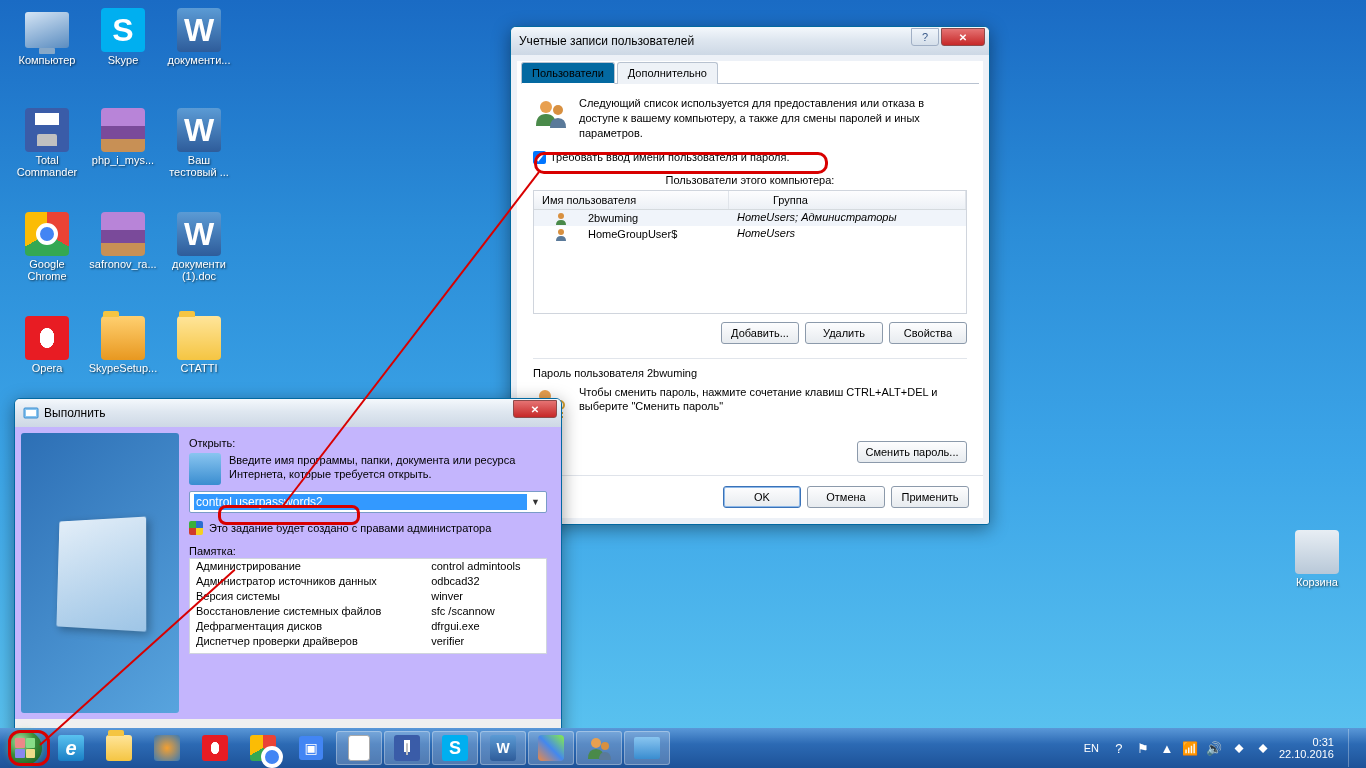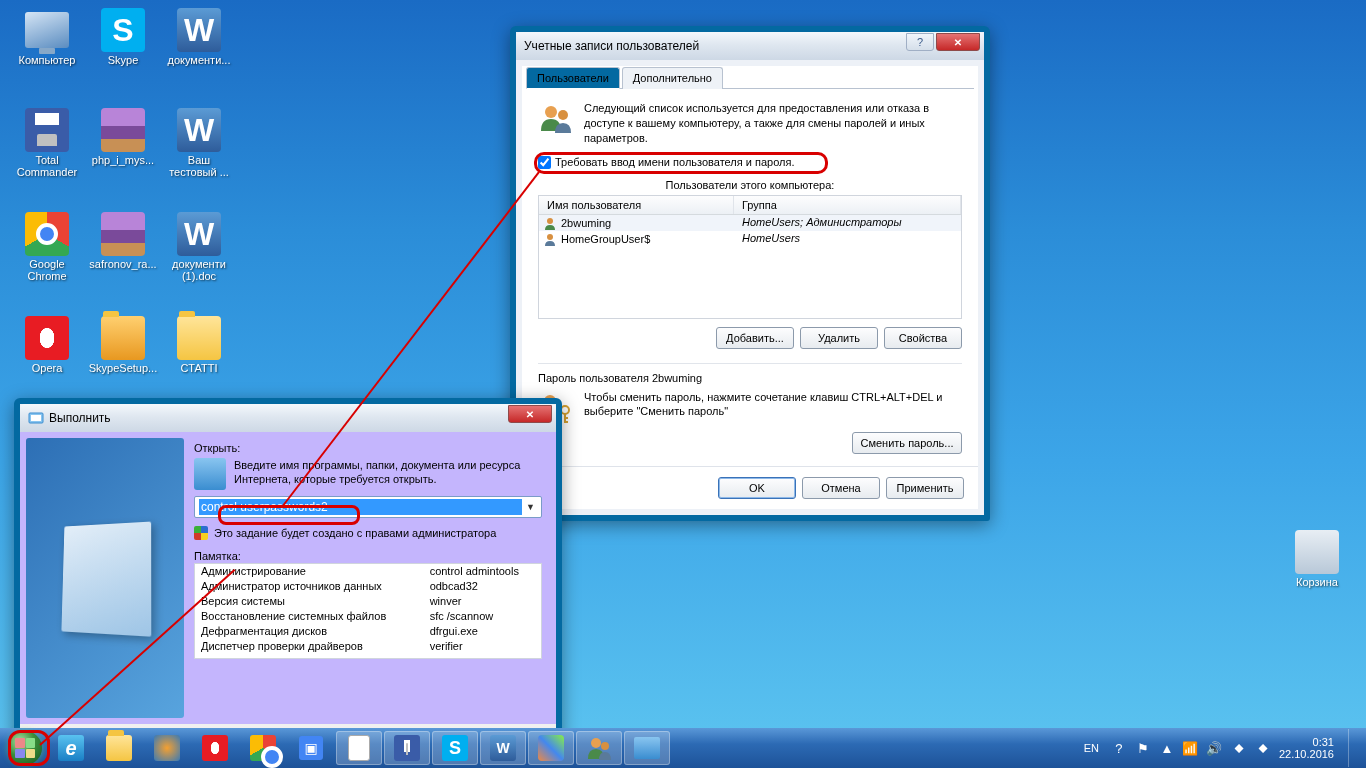--- a/index.html
+++ b/index.html
@@ -5,21 +5,21 @@
 * { margin: 0; padding: 0; box-sizing: border-box; font-family: "Segoe UI", Tahoma, sans-serif; }
 body { width: 1366px; height: 768px; background: linear-gradient(180deg, #1a6bc4 0%, #2b8dd8 30%, #3ca5e8 60%, #5dc5f0 100%); position: relative; overflow: hidden; }
 
 
 .desktop { position: absolute; top: 0; left: 0; right: 0; bottom: 40px; }
 .desktop-icon { position: absolute; width: 70px; text-align: center; cursor: pointer; }
 .desktop-icon .ico { width: 44px; height: 44px; margin: 0 auto 2px; display: flex; align-items: center; justify-content: center; font-size: 32px; border-radius: 4px; }
 .desktop-icon .lbl { color: #fff; font-size: 11px; text-shadow: 1px 1px 2px rgba(0,0,0,0.7); line-height: 1.1; word-wrap: break-word; }
 
 
-.window { position: absolute; background: #edf1f7; border: 6px solid #0369a1; border-radius: 6px 6px 3px 3px; box-shadow: 0 4px 18px rgba(0,0,0,0.4); }
+.window { position: absolute; background: #edf1f7; border: 1px solid #0369a1; border-radius: 6px 6px 3px 3px; box-shadow: 0 4px 18px rgba(0,0,0,0.4); }
 .titlebar { height: 28px; background: linear-gradient(180deg, #f4f8fc 0%, #dfe7f0 45%, #cdd8e5 100%); border-radius: 5px 5px 0 0; display: flex; align-items: center; padding: 0 4px 0 8px; font-size: 12px; color: #000; }
 .titlebar .t-icon { width: 16px; height: 16px; margin-right: 5px; }
 .titlebar .spacer { flex: 1; }
 .close-btn { width: 44px; height: 18px; background: linear-gradient(180deg, #e57373 0%, #c62828 100%); border: 1px solid #8e4a4a; border-radius: 0 0 3px 3px; display: flex; align-items: center; justify-content: center; color: #fff; font-size: 10px; font-weight: bold; margin-top: -8px; }
 .help-btn { width: 28px; height: 18px; background: linear-gradient(180deg,#f0f5fb,#d5dfea); border: 1px solid #a0afc5; border-radius: 0 0 3px 3px; display:flex;align-items:center;justify-content:center;font-size:11px;color:#3a5a8a;margin-right:2px;margin-top:-8px;}
 .body-area { background: #fff; margin: 4px; border: 1px solid #c8d2e0; padding: 10px; }
 
 
 #run-dlg { left: 14px; top: 398px; width: 548px; }
 #run-dlg .body-area { background: #c4b5fd; padding: 0; border: none; margin: 0; }
@@ -48,33 +48,33 @@
 .tabs{display:flex;gap:0;border-bottom:1px solid #b8c2d0;margin:4px 4px 0;}
 .tab{padding:4px 10px;font-size:11px;border:1px solid #b8c2d0;border-bottom:none;background:#eef2f7;border-radius:3px 3px 0 0;position:relative;top:1px;margin-right:2px;}
 .tab.active{background:#0369a1;border-bottom:1px solid #fff;}
 .ua-content{padding:12px 16px;font-size:11px;}
 .ua-top{display:flex;gap:10px;margin-bottom:10px;}
 .ua-top .ico-usr{width:36px;height:36px;flex-shrink:0;}
 .chk-row{display:flex;align-items:center;gap:4px;margin-bottom:10px;}
 .chk-row input{width:13px;height:13px;}
 .users-lbl{margin-bottom:4px;text-align:center;}
 .users-table{border:1px solid #d0d5dd;height:124px;font-size:11px;background:#fff;}
-.users-table .hdr{display:flex;background:linear-gradient(180deg,#fdfdfe,#ecf0f5);border-bottom:1px solid #d5dade;}
+.users-table .hdr{display:flex;background:linear-gradient(180deg,#fdfdfe,#ecf0f5);border-bottom:1px solid #d5dade;gap:36px;}
 .users-table .hdr div{padding:3px 8px;border-right:1px solid #e0e4ea;}
 .users-table .hdr div:first-child{width:195px;}
 .users-table .row{display:flex;padding:1px 0;}
 .users-table .row.sel{background:#f0f4fa;}
-.users-table .row div:first-child{width:195px;padding-left:4px;display:flex;align-items:center;gap:4px;}
+.users-table .row div:first-child{width:195px;padding-left:20px;display:flex;align-items:center;gap:20px;}
 .users-table .row div:last-child{padding-left:8px;font-style:italic;}
 .usr-ico{width:14px;height:14px;}
 .ua-btns{display:flex;justify-content:flex-end;gap:6px;margin-top:8px;}
 .ua-pw-section{margin-top:14px;}
 .ua-pw-row{display:flex;gap:10px;margin-top:6px;}
 .ua-pw-row .ico-usr{width:36px;height:36px;flex-shrink:0;}
-.ua-pw-btn{display:flex;justify-content:flex-end;margin-top:6px;}
+.ua-pw-btn{display:flex;justify-content:flex-end;margin-top:20px;}
 .dlg-footer{display:flex;justify-content:flex-end;gap:6px;padding:10px 14px;border-top:1px solid #dfe3ea;}
 
 
 .red-oval{position:absolute;border:3px solid #d80000;border-radius:12px;pointer-events:none;z-index:50;}
 .red-line{position:absolute;background:#d80000;height:2px;transform-origin:left center;z-index:49;}
 
 
 .taskbar{position:absolute;left:0;right:0;bottom:0;height:40px;background:linear-gradient(180deg,#5a98d8 0%, #2c6ab4 40%, #1d5298 100%);display:flex;align-items:center;padding:0 4px;gap:2px;}
 .start-btn{width:42px;height:34px;display:flex;align-items:center;justify-content:center;border-radius:4px;}
 .start-orb{width:34px;height:34px;border-radius:50%;background:radial-gradient(circle at 35% 30%, #a8e0a0, #3a8d3a 45%, #15541a);box-shadow:0 0 6px rgba(100,200,100,0.6);display:grid;grid-template:1fr 1fr/1fr 1fr;gap:1px;padding:7px;}

